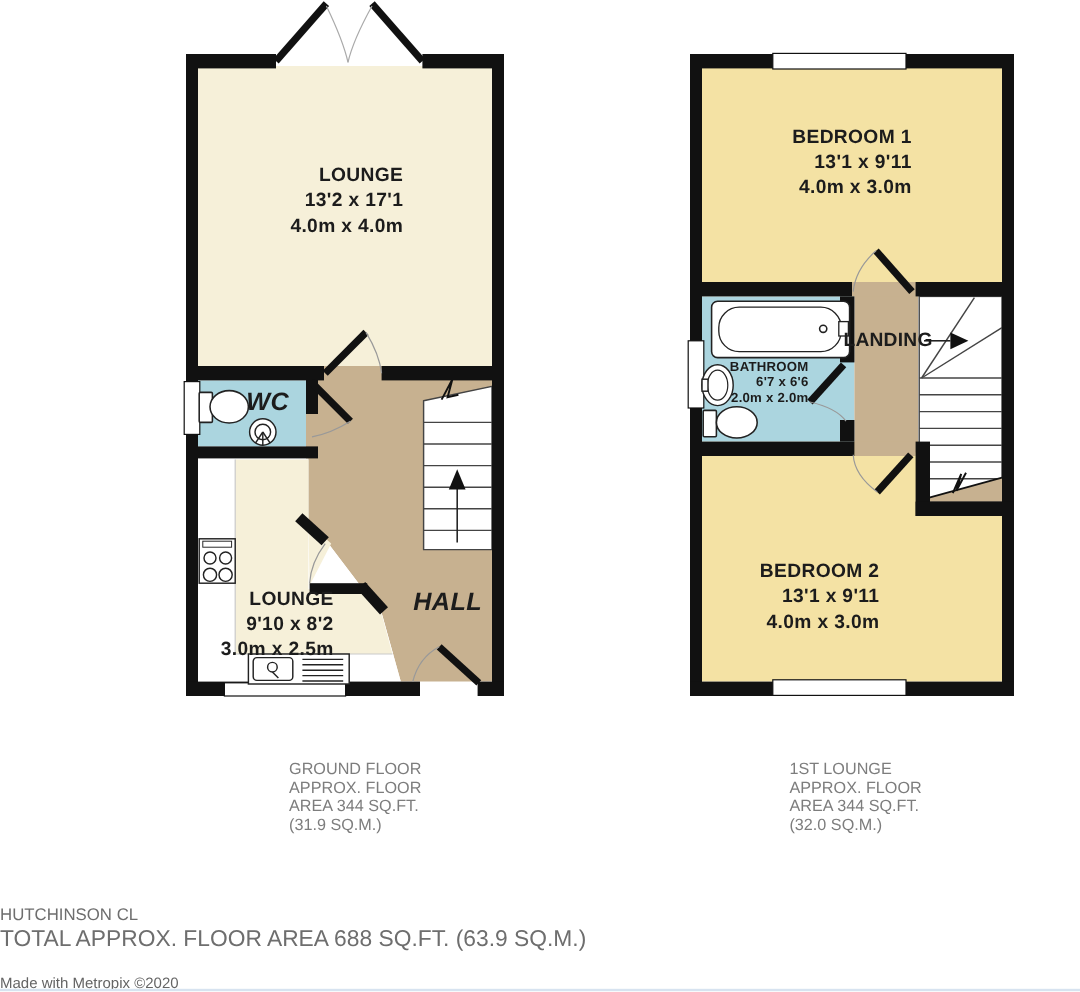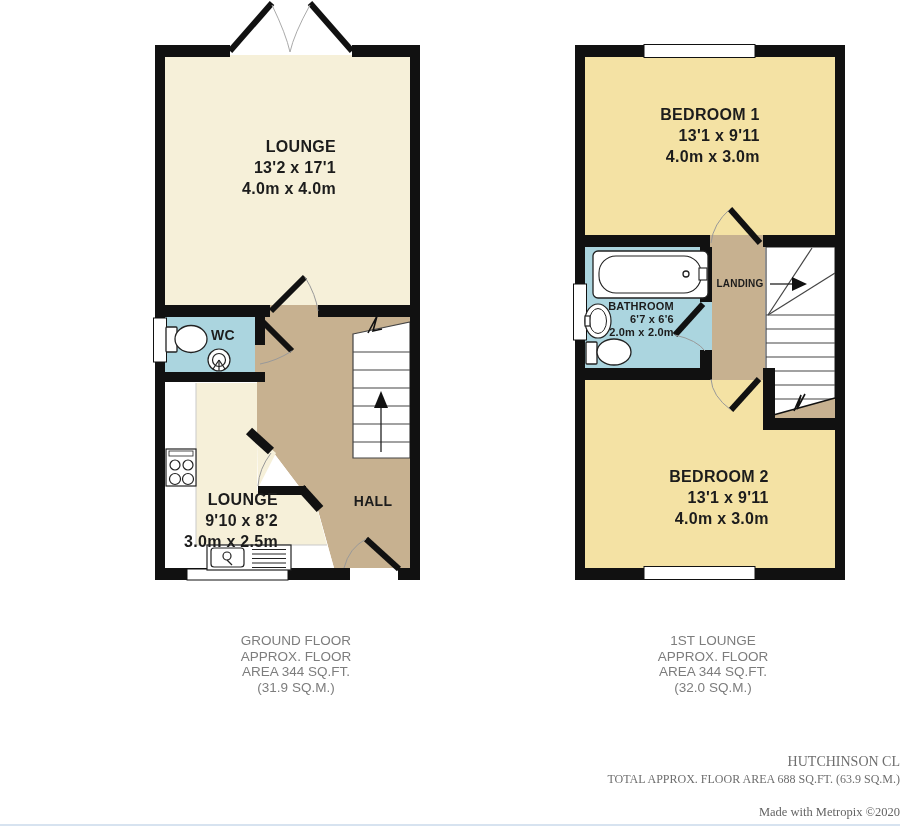--- a/index.html
+++ b/index.html
@@ -2,29 +2,29 @@
 <html style="--floor-cream: #F6F0D9; --floor-tan: #C7B190; --floor-blue: #ABD5DF; --floor-yellow: #F4E2A4; --wall: #111111; --stair-line: #444444; --room-text: #1C1C1C; --caption-text: #7D7D7D; --footer-text: #6E6E6E; --footer-text2: #646464; --bottom-rule: #D7E3F0;"><head>
 <meta charset="utf-8">
 <style>
   html,body{margin:0;padding:0;background:#ffffff;}
   body{width:900px;height:827px;position:relative;overflow:hidden;
        font-family:"Liberation Sans", sans-serif;}
   .layer{position:absolute;left:0;top:0;}
   .room-label{position:absolute;transform:translateX(-50%);text-align:right;
               font-weight:bold;color:var(--room-text,#1c1c1c);white-space:nowrap;
               font-size:16px;line-height:21px;letter-spacing:.3px;}
-  .room-label.single{font-size:14px;}
+  .room-label.single{font-size:21px;font-style:italic;}
   .room-label.small{font-size:11px;line-height:13px;letter-spacing:.2px;}
-  .caption{position:absolute;transform:translateX(-50%);text-align:center;
+  .caption{position:absolute;transform:translateX(-50%);
            color:var(--caption-text,#7d7d7d);font-size:13.5px;line-height:15.5px;
            white-space:nowrap;}
-  .footer{position:absolute;left:0;right:0;text-align:right;
-          color:var(--footer-text,#6e6e6e);white-space:nowrap;font-family:Liberation Serif, serif;}
+  .footer{position:absolute;left:0;right:0;text-align:left;
+          color:var(--footer-text,#6e6e6e);white-space:nowrap;}
   .footer .address{font-size:14px;}
-  .footer .total{font-size:12px;margin-top:2px;margin-left:48px;}
+  .footer .total{font-size:19px;margin-top:2px;}
   .footer .disclaimer{font-size:12.5px;margin-top:3px;color:var(--footer-text2,#646464);}
   .footer .credit{font-size:12.5px;margin-top:18px;color:var(--footer-text2,#646464);}
   .bottom-rule{position:absolute;left:0;right:0;top:824px;height:2px;
                background:var(--bottom-rule,#d7e3f0);}
 </style>
 </head>
 <body>
 
 <svg class="layer" width="900" height="827" viewBox="0 0 900 827">
 
@@ -218,25 +218,25 @@
   <div>13'1 x 9'11</div>
   <div>4.0m x 3.0m</div>
 </div>
 
 <div class="room-label small" style="left:641px;top:300px">
   <div>BATHROOM</div>
   <div>6'7 x 6'6</div>
   <div>2.0m x 2.0m</div>
 </div>
 
-<div class="room-label small" style="left:740px;top:277px;font-size:10px">
+<div class="room-label small" style="left:740px;top:277px;font-size:16px">
   <div>LANDING</div>
 </div>
 
-<div class="room-label" style="left:719px;top:466px">
+<div class="room-label" style="left:683px;top:466px">
   <div>BEDROOM 2</div>
   <div>13'1 x 9'11</div>
   <div>4.0m x 3.0m</div>
 </div>
 
 <div class="caption" style="left:296px;top:633px">
   <div>GROUND FLOOR</div>
   <div>APPROX. FLOOR</div>
   <div>AREA 344 SQ.FT.</div>
   <div>(31.9 SQ.M.)</div>

